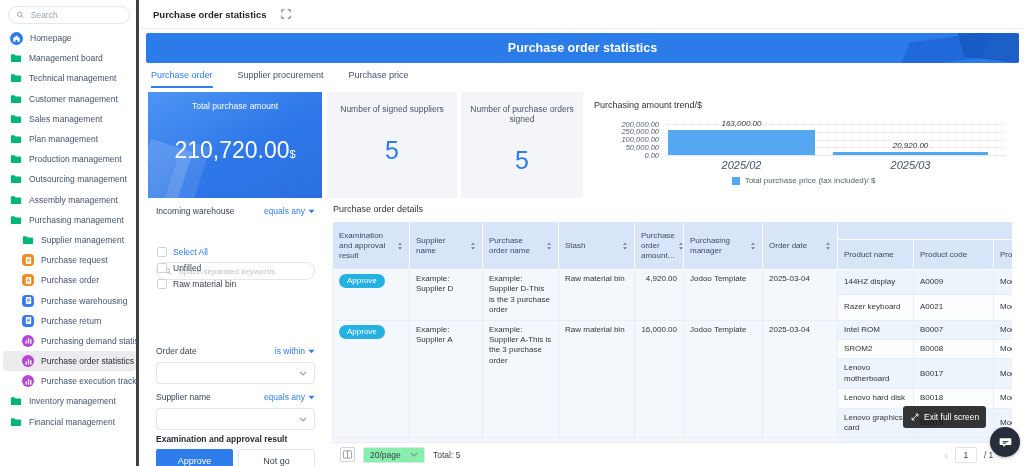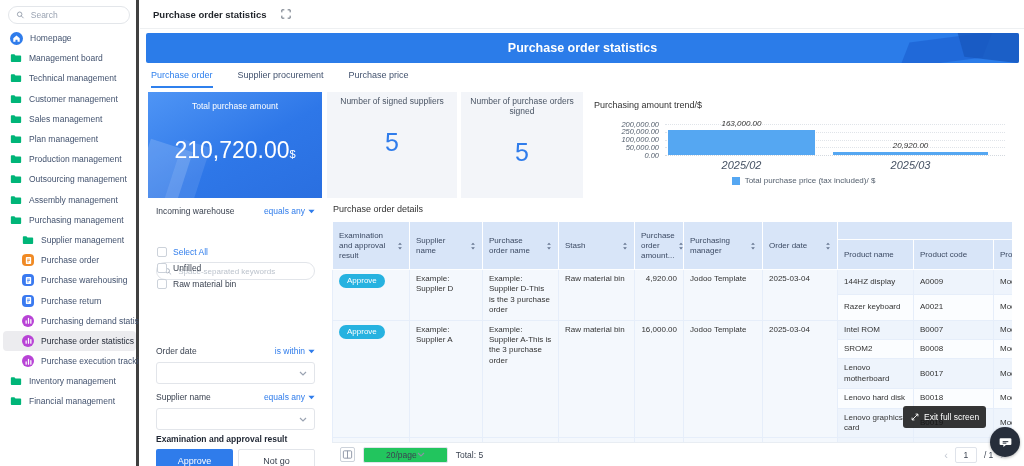--- a/index.html
+++ b/index.html
@@ -47,21 +47,21 @@
   .card-total{position:absolute;left:148px;top:92px;width:174px;height:106px;overflow:hidden;
               background:linear-gradient(150deg,#4f95f5 0%,#2e77e8 55%,#2a6fe0 100%);}
   .cdeco1{position:absolute;left:-8px;bottom:-10px;width:44px;height:64px;background:rgba(255,255,255,.16);transform:rotate(18deg);}
   .cdeco2{position:absolute;left:24px;bottom:-16px;width:28px;height:72px;background:rgba(255,255,255,.10);transform:rotate(18deg);}
   .ct-label{margin-top:9px;text-align:center;color:#fff;font-size:8.5px;position:relative;z-index:2;}
   .ct-value{margin-top:26px;text-align:center;color:#fff;font-size:23px;position:relative;z-index:2;}
   .ct-cur{font-size:11px;}
   .card-mini{position:absolute;top:92px;height:106px;background:#f3f5f9;}
   #card-sup{left:327px;width:130px;}
   #card-ord{left:461px;width:122px;}
-  .cm-label{margin-top:4px;text-align:center;font-size:8.5px;color:#4a5565;}
+  .cm-label{margin-top:12px;text-align:center;font-size:8.5px;color:#4a5565;}
   .cm-value{margin-top:22px;text-align:center;font-size:25px;color:#2f7ceb;}
 
   
   .chart{position:absolute;left:588px;top:92px;width:431px;height:106px;background:#fff;}
   .chart-title{position:absolute;left:6px;top:8px;font-size:9px;color:#333;}
   .plot{position:absolute;left:77px;top:32px;width:340px;height:31px;font-style:italic;}
   .gl{position:absolute;left:0;right:0;border-top:1px dotted #e0e4e9;}
   .ytick{position:absolute;right:calc(100% + 6px);width:70px;text-align:right;font-size:7.5px;color:#55606e;}
   .bar{position:absolute;bottom:0;background:#55a7f2;}
   #bar-0,.bv0,.xc0{left:3px;width:147px;}
@@ -107,21 +107,21 @@
   tr.pe td.p{background:#eef4fc;}
   tr.po td.p{background:#fbfdff;}
   td.amt{text-align:right;}
   .badge{display:inline-block;background:#26b2e0;color:#fff;font-size:8px;padding:2px 8px;border-radius:9px;}
 
   
   .tfoot{position:absolute;left:332px;top:442px;width:680px;height:24px;border-top:1px solid #e8edf3;background:#fff;
          display:flex;align-items:center;gap:8px;padding:0 8px;font-size:8.5px;color:#3b4351;}
   .cols-btn{width:15px;height:15px;border:1px solid #ccd2da;border-radius:2px;display:flex;align-items:center;justify-content:center;color:#8a93a3;cursor:pointer;}
   .psize{min-width:62px;height:16px;border:1px solid #dfe3ea;border-radius:2px;display:flex;align-items:center;
-         justify-content:space-between;padding:0 22px;color:#3b4351;cursor:pointer;background:#22c55e;}
+         justify-content:space-between;padding:0 6px;color:#3b4351;cursor:pointer;background:#86efac;}
   .psize .chev{color:#8a93a3;}
   .pag{margin-left:auto;display:flex;align-items:center;gap:7px;}
   .pnum{width:22px;height:16px;border:1px solid #dfe3ea;border-radius:2px;background:#fff;display:flex;align-items:center;justify-content:center;}
   .parrow{color:#c3c9d2;font-size:11px;cursor:pointer;}
 
   
   .exit-fs{position:absolute;left:903px;top:406px;height:17px;padding:11px 7px;background:rgba(18,18,18,.85);border-radius:3px;
            color:#fff;font-size:8.5px;display:flex;align-items:center;gap:4px;z-index:5;cursor:pointer;}
   .chat-fab{position:absolute;left:990px;top:427px;width:30px;height:30px;border-radius:50%;background:#272e3b;
             display:flex;align-items:center;justify-content:center;z-index:6;cursor:pointer;box-shadow:0 1px 3px rgba(0,0,0,.3);}
@@ -265,20 +265,28 @@
           </span>
           <span>Purchasing management</span>
         </div>
       <div class="sb-item sub">
           <span class="ic ic-folder">
             <svg width="12" height="12">
               <use href="#i-folder"></use>
             </svg>
           </span>
           <span>Supplier management</span>
+        </div>
+      <div class="sb-item sub">
+          <span class="ic ic-orange">
+            <svg width="11" height="11">
+              <use href="#i-doc"></use>
+            </svg>
+          </span>
+          <span>Purchase request</span>
         </div>
       <div class="sb-item sub">
           <span class="ic ic-orange">
             <svg width="11" height="11">
               <use href="#i-doc"></use>
             </svg>
           </span>
           <span>Purchase order</span>
         </div>
       <div class="sb-item sub">

